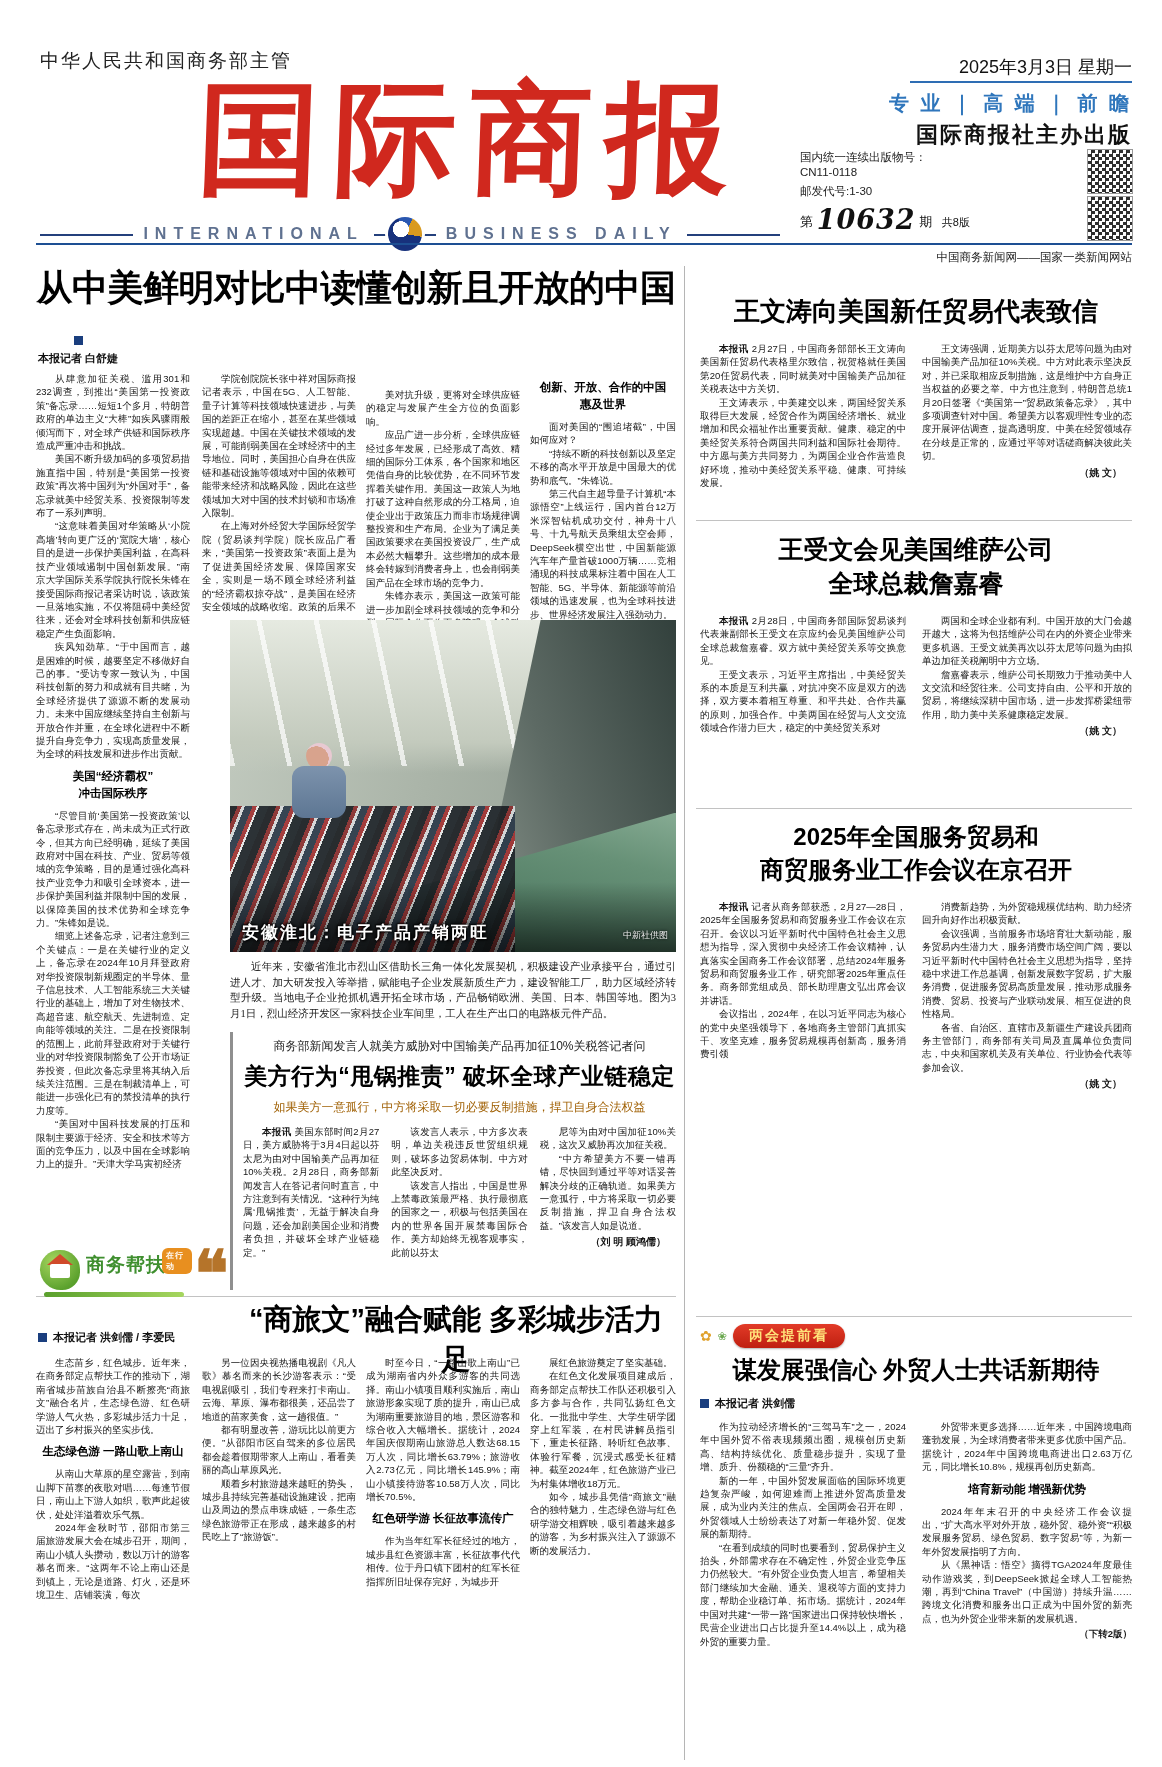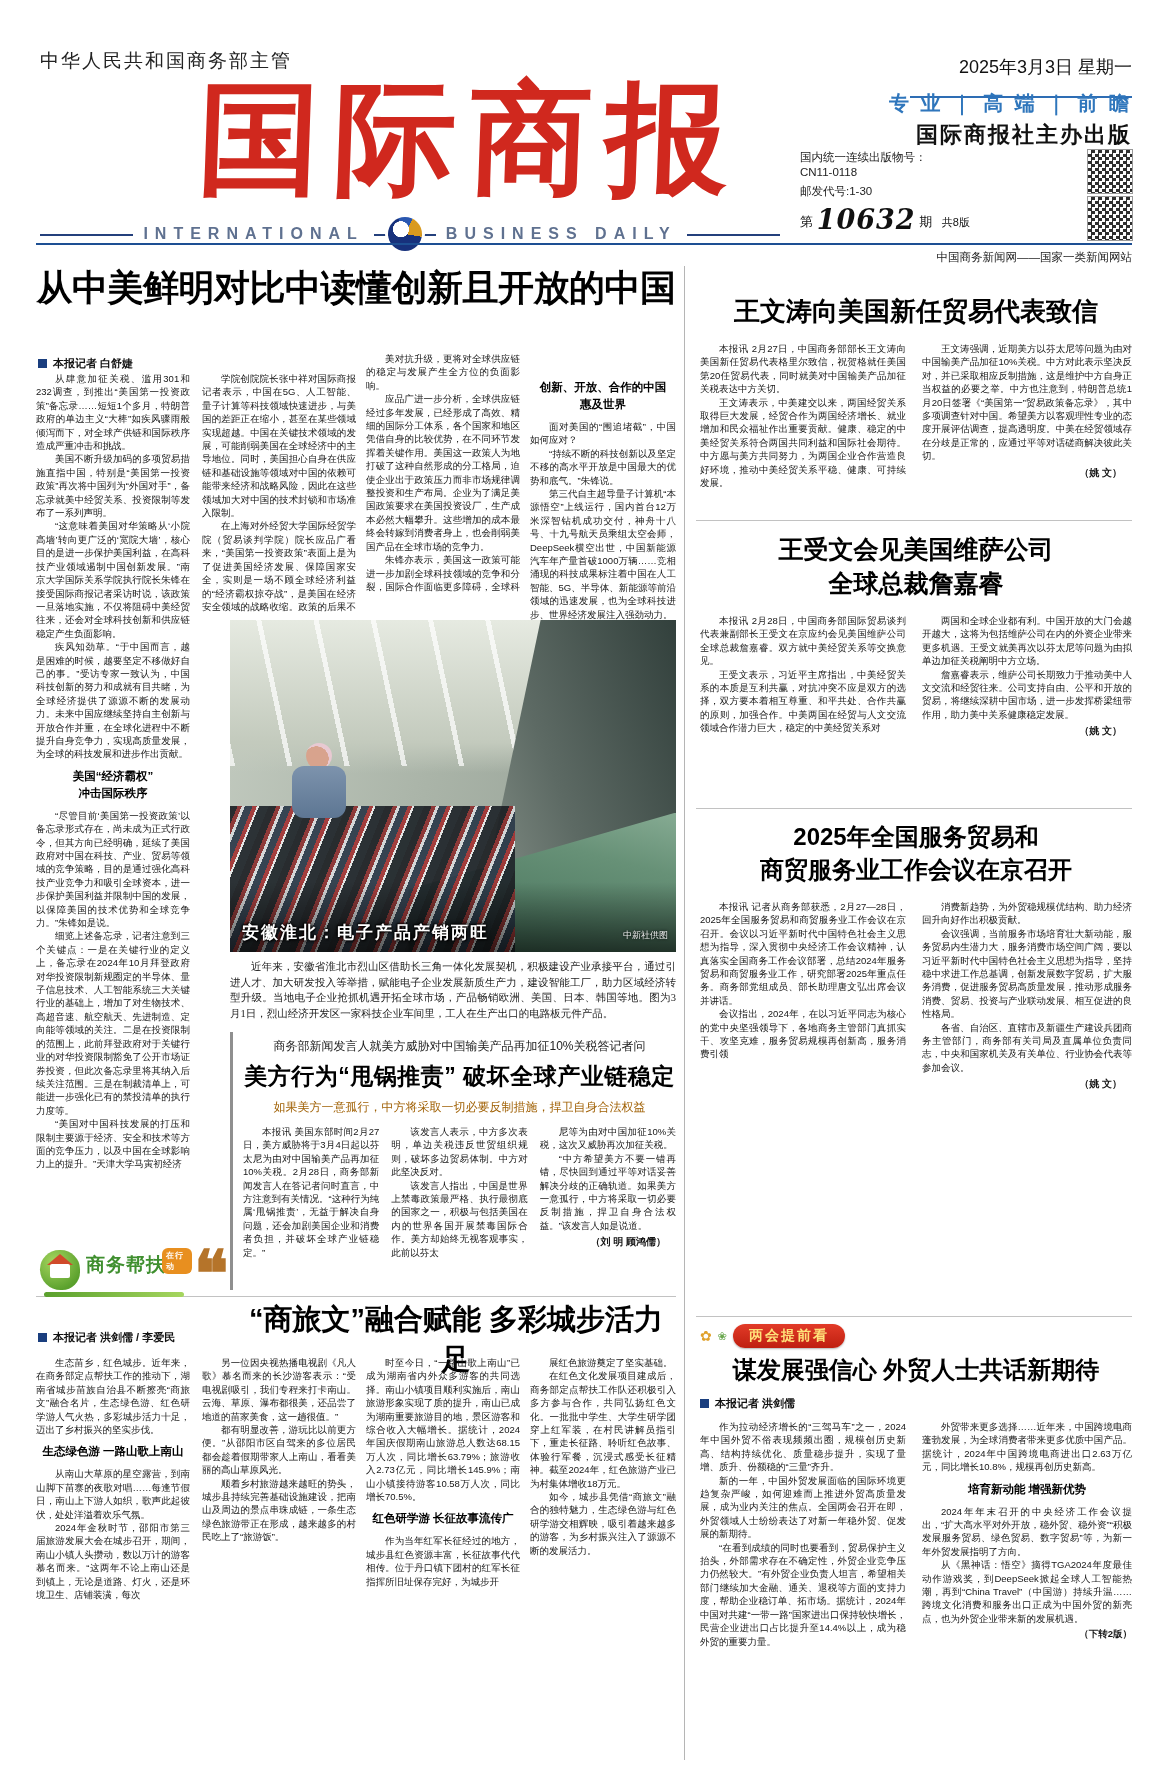--- a/index.html
+++ b/index.html
@@ -11,47 +11,47 @@
   .mast-title{left:150px;top:68px;width:640px;text-align:center;font-family:"DejaVu Serif","Liberation Serif",serif;
         font-weight:900;font-size:122px;line-height:140px;color:#d0281e;letter-spacing:14px;transform:skewX(-2deg);}
   .eng-row{left:40px;top:219px;width:740px;height:30px;display:flex;align-items:center;justify-content:center;gap:14px;}
   .eng-row:before{content:"";position:absolute;left:0;right:0;top:15px;border-top:2px solid #24407c;}
   .eng-word{position:relative;background:#fff;padding:0 10px;color:#5f7190;font-size:16px;letter-spacing:7px;font-weight:600;}
   .ib-logo{position:relative;width:34px;height:34px;border-radius:50%;background:
       radial-gradient(circle at 38% 36%, #ffffff 0 26%, rgba(255,255,255,0) 27%),
       conic-gradient(from 200deg,#17317c 0 38%,#2a57b0 38% 52%,#d99a1f 52% 72%,#17317c 72%);
       box-shadow:0 0 0 3px #fff;}
   .date-line{right:30px;top:55px;width:222px;text-align:right;font-size:18px;color:#111;
-      border-bottom:2px solid #2e6db4;padding-bottom:17px;}
+      border-bottom:2px solid #2e6db4;padding-bottom:2px;}
   .slogan{right:30px;top:90px;width:330px;text-align:right;font-size:20px;font-weight:700;color:#2f76bc;letter-spacing:3px;}
   .publisher{right:30px;top:120px;width:330px;text-align:right;font-size:22px;font-weight:800;color:#111;letter-spacing:2px;}
   .pubinfo{right:30px;top:150px;width:332px;height:92px;}
   .pubinfo .small{font-size:11.5px;color:#222;line-height:15px;}
   .issue-line{margin-top:5px;font-size:13px;color:#111;}
   .issue-num{font-family:"DejaVu Serif",serif;font-style:italic;font-weight:700;font-size:27px;vertical-align:-3px;letter-spacing:1px;}
   .qr{position:absolute;right:0;width:44px;height:43px;background:repeating-conic-gradient(#2e2e2e 0% 25%, #fdfdfd 0% 50%) 0 0/7px 7px;outline:1px solid #999;}
   .qr1{top:0;} .qr2{top:47px;}
   .blue-rule{left:36px;top:243px;width:1096px;height:2px;background:#1d4f93;}
   .site-note{right:30px;top:250px;font-size:11.5px;color:#222;}
   
   .vdiv{left:684px;top:266px;width:1px;height:1494px;background:#b5b5b5;}
   .hdiv{height:1px;background:#c2c2c2;}
   
   .coltext{overflow:hidden;font-size:9.5px;line-height:13.4px;text-align:justify;color:#161616;}
   .coltext .p{margin:0;text-indent:2em;}
-  .coltext .p b{font-weight:400;}
+  .coltext .p b{font-weight:700;}
   .col-subhead{text-align:center;font-weight:900;font-size:11.5px;line-height:17px;color:#000;margin:7px 0;}
   .byline{font-size:11px;font-weight:700;color:#111;display:flex;align-items:center;gap:6px;}
   .sq{display:inline-block;width:9px;height:9px;background:#1a3e7e;}
   .sign{text-align:right;font-weight:700;padding-right:1em;margin-top:3px;font-size:10px;}
   .jump{text-align:right;font-weight:800;font-size:9.5px;margin-top:2px;}
   
   .lead-headline{left:36px;top:266px;width:640px;text-align:center;font-size:36px;line-height:44px;
       font-weight:900;color:#000;letter-spacing:-0.5px;}
-  .lead-byline{left:38px;top:356px;}
+  .lead-byline{left:38px;top:336px;flex-direction:column;}
   
   .photo{left:230px;top:620px;width:446px;height:332px;overflow:hidden;background:linear-gradient(105deg,#c3cbc0 0%,#aab4a8 45%,#8e9a90 100%);}
   .ph-ceiling{position:absolute;left:0;top:0;width:100%;height:46%;
       background:linear-gradient(180deg,#e6eae1 0%,#c3cabd 80%,rgba(195,202,189,0) 100%);}
   .ph-lights{position:absolute;left:0;top:0;width:100%;height:44%;opacity:.75;
       background:repeating-linear-gradient(78deg,rgba(255,255,255,.95) 0 5px,rgba(255,255,255,0) 5px 56px);}
   .ph-machine{position:absolute;right:0;top:0;width:46%;height:100%;
       background:linear-gradient(250deg,#32403c 0%,#5d6a64 55%,#8d988f 100%);
       clip-path:polygon(34% 0,100% 0,100% 100%,0 100%);}
   .ph-belt{position:absolute;right:0;bottom:0;width:60%;height:42%;
@@ -164,21 +164,21 @@
         <p class="p">“尽管目前‘美国第一投资政策’以备忘录形式存在，尚未成为正式行政令，但其方向已经明确，延续了美国政府对中国在科技、产业、贸易等领域的竞争策略，目的是通过强化高科技产业竞争力和吸引全球资本，进一步保护美国利益并限制中国的发展，以保障美国的技术优势和全球竞争力。”朱锋如是说。</p>
         <p class="p">细览上述备忘录，记者注意到三个关键点：一是在关键行业的定义上，备忘录在2024年10月拜登政府对华投资限制新规圈定的半导体、量子信息技术、人工智能系统三大关键行业的基础上，增加了对生物技术、高超音速、航空航天、先进制造、定向能等领域的关注。二是在投资限制的范围上，此前拜登政府对于关键行业的对华投资限制豁免了公开市场证券投资，但此次备忘录里将其纳入后续关注范围。三是在制裁清单上，可能进一步强化已有的禁投清单的执行力度等。</p>
         <p class="p">“美国对中国科技发展的打压和限制主要源于经济、安全和技术等方面的竞争压力，以及中国在全球影响力上的提升。”天津大学马寅初经济</p>
       </div>
   </div>
 
   <div class="abs coltext" style="left:202px;top:372px;width:154px;height:242px;">
       <p class="p">学院创院院长张中祥对国际商报记者表示，中国在5G、人工智能、量子计算等科技领域快速进步，与美国的差距正在缩小，甚至在某些领域实现超越。中国在关键技术领域的发展，可能削弱美国在全球经济中的主导地位。同时，美国担心自身在供应链和基础设施等领域对中国的依赖可能带来经济和战略风险，因此在这些领域加大对中国的技术封锁和市场准入限制。</p>
       <p class="p">在上海对外经贸大学国际经贸学院（贸易谈判学院）院长应品广看来，“美国第一投资政策”表面上是为了促进美国经济发展、保障国家安全，实则是一场不顾全球经济利益的“经济霸权掠夺战”，是美国在经济安全领域的战略收缩。政策的后果不仅</p>
     </div>
-  <div class="abs coltext" style="left:366px;top:352px;width:154px;height:242px;">
+  <div class="abs coltext" style="left:366px;top:388px;width:154px;height:242px;">
       <p class="p">美对抗升级，更将对全球供应链的稳定与发展产生全方位的负面影响。</p>
       <p class="p">应品广进一步分析，全球供应链经过多年发展，已经形成了高效、精细的国际分工体系，各个国家和地区凭借自身的比较优势，在不同环节发挥着关键作用。美国这一政策人为地打破了这种自然形成的分工格局，迫使企业出于政策压力而非市场规律调整投资和生产布局。企业为了满足美国政策要求在美国投资设厂，生产成本必然大幅攀升。这些增加的成本最终会转嫁到消费者身上，也会削弱美国产品在全球市场的竞争力。</p>
       <p class="p">朱锋亦表示，美国这一政策可能进一步加剧全球科技领域的竞争和分裂，国际合作面临更多障碍，全球科技创新和经济发展可能受到拖累。</p>
     </div>
 
   <div class="abs coltext" style="left:530px;top:372px;width:146px;height:285px;">
     <div class="col-subhead">
       <div>创新、开放、合作的中国</div>
       <div>惠及世界</div>
     </div>

